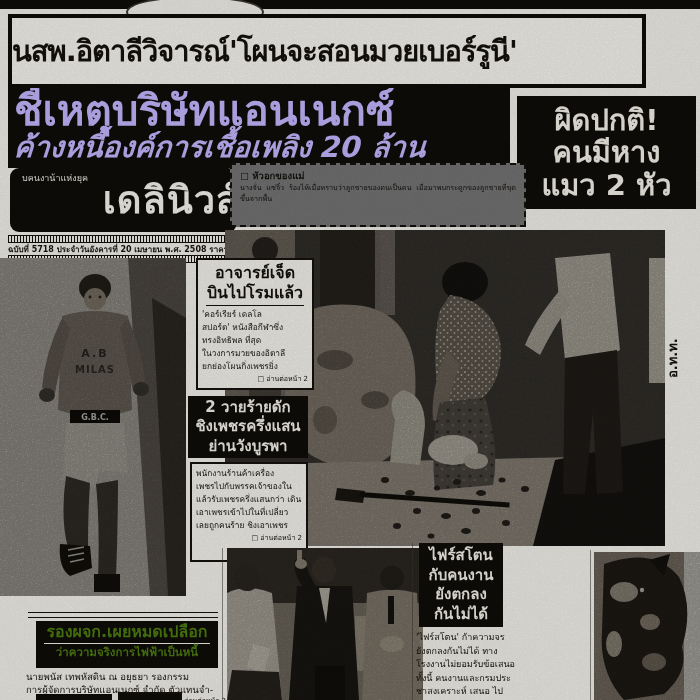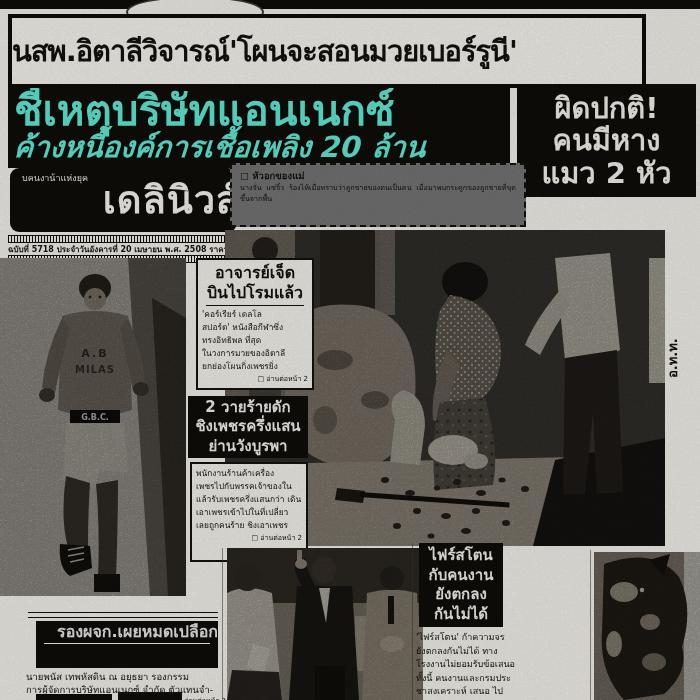--- a/index.html
+++ b/index.html
@@ -9,25 +9,25 @@
   .noselect{user-select:none;}
   
   .topbar{left:0;top:0;width:700px;height:9px;background:#0f0d0a;}
   .stamp{left:126px;top:-4px;width:134px;height:28px;border:2px solid #3f3a33;border-radius:50%;
          background:#f1efe9;display:flex;align-items:center;justify-content:center;
          font-size:7px;color:#55504a;letter-spacing:1px;overflow:hidden;}
   .banner{left:8px;top:14px;width:630px;height:66px;background:#f5f3ed;border:4px solid #0f0d0a;
           display:flex;align-items:center;justify-content:flex-start;overflow:hidden;}
   .banner span{font-size:29px;font-weight:bold;letter-spacing:-1px;white-space:nowrap;}
   
-  .mainhead{left:8px;top:88px;width:502px;height:80px;background:#0f0d0a;color:#5eead4;
+  .mainhead{left:8px;top:88px;width:502px;height:80px;background:#0f0d0a;color:#c4b5fd;
             overflow:hidden;padding:2px 6px;box-sizing:border-box;}
   .mainhead .l1{font-size:42px;font-weight:bold;line-height:1.0;white-space:nowrap;}
   .mainhead .l2{font-size:29px;font-weight:bold;font-style:italic;line-height:1.05;white-space:nowrap;transform:skewX(-4deg);}
-  .sidehead{left:517px;top:84px;width:179px;height:113px;background:#0f0d0a;color:#f3f0e8;
+  .sidehead{left:517px;top:96px;width:179px;height:113px;background:#0f0d0a;color:#f3f0e8;
             display:flex;flex-direction:column;align-items:center;justify-content:center;overflow:hidden;}
   .sidehead div{font-size:29px;font-weight:bold;line-height:1.12;white-space:nowrap;}
   
   .masthead{left:10px;top:168px;width:227px;height:64px;background:#0f0d0a;border-radius:9px;overflow:hidden;}
   .tagline{position:absolute;left:12px;top:3px;font-size:9px;color:#efece4;}
   .logo{position:absolute;left:0;top:12px;width:100%;text-align:center;font-size:38px;font-weight:bold;
         color:#f5f3ec;letter-spacing:1px;line-height:1.1;padding-left:48px;}
   .hatch{height:6px;background:repeating-linear-gradient(90deg,#14110d 0 1px,transparent 1px 3px);
          border-top:1px solid #14110d;border-bottom:1px solid #14110d;}
   .issueline{left:8px;top:243px;width:224px;font-size:8px;font-weight:bold;white-space:nowrap;overflow:hidden;}
@@ -40,21 +40,21 @@
   .wbox{background:#f3f1eb;border:2px solid #14110d;box-sizing:border-box;padding:3px 4px;overflow:hidden;}
   .bbox{background:#0f0d0a;color:#f3f0e8;display:flex;flex-direction:column;align-items:center;justify-content:center;overflow:hidden;}
   .h-a{font-size:16px;font-weight:bold;text-align:center;line-height:1.25;white-space:nowrap;}
   .rule{border-bottom:1px solid #14110d;margin:2px 4px;}
   .small{font-size:8.4px;line-height:1.55;text-align:justify;}
   .more{font-size:7px;text-align:right;}
   .bl{font-size:15px;font-weight:bold;line-height:1.3;white-space:nowrap;}
   
   .boxercap{left:28px;top:597px;width:188px;text-align:center;font-size:9.5px;font-weight:bold;white-space:nowrap;overflow:hidden;}
   .dblrule{left:28px;top:612px;width:190px;height:4px;border-top:1px solid #14110d;border-bottom:1px solid #14110d;}
-  .deputybox{left:36px;top:621px;width:182px;height:47px;background:#0f0d0a;color:#e5e5e5;text-align:right;overflow:hidden;}
+  .deputybox{left:36px;top:621px;width:182px;height:47px;background:#0f0d0a;color:#4d7c0f;text-align:center;overflow:hidden;}
   .deputybox .d1{font-size:16px;font-weight:bold;line-height:1.35;white-space:nowrap;}
   .deputybox .sep{height:1px;background:#f3f0e8;margin:0 8px;}
   .deputybox .d2{font-size:11.5px;font-weight:bold;line-height:1.5;white-space:nowrap;}
   .deputybody{left:26px;top:671px;width:200px;font-size:9.5px;line-height:1.35;text-align:justify;overflow:hidden;}
   .stub1{left:36px;top:694px;width:76px;height:6px;background:#0f0d0a;}
   .stub2{left:118px;top:692px;width:60px;height:8px;background:#0f0d0a;border:2px solid #14110d;}
   .firebox{left:419px;top:543px;width:84px;height:84px;}
   .firebody{left:416px;top:631px;width:132px;font-size:9px;line-height:1.5;text-align:justify;overflow:hidden;}
   .vcredit{left:662px;top:326px;width:18px;height:64px;}
   .vcredit span{display:inline-block;transform:rotate(-90deg) translate(-52px,0);transform-origin:0 0;
@@ -221,20 +221,21 @@
     <div class="small">เพชรไปกับพรรคเจ้าของใน</div>
     <div class="small">แล้วรับเพชรครึ่งแสนกว่า เดิน</div>
     <div class="small">เอาเพชรเข้าไปในที่เปลี่ยว</div>
     <div class="small">เลยถูกคนร้าย ชิงเอาเพชร</div>
     <div class="more">□ อ่านต่อหน้า 2</div>
   </div>
 
   <div class="abs deputybox">
     <div class="d1">รองผจก.เผยหมดเปลือก</div>
     <div class="sep"></div>
+    <div class="d2">ว่าความจริงการไฟฟ้าเป็นหนี้</div>
   </div>
   <div class="abs deputybody">
     <div>นายพนัส เทพหัสดิน ณ อยุธยา รองกรรม</div>
     <div>การผู้จัดการบริษัทแอนเนกซ์ จำกัด ตัวแทนจำ-</div>
     <div class="more">□ อ่านต่อหน้า 2</div>
   </div>
   <div class="abs stub1"></div>
   <div class="abs stub2"></div>
 
   <div class="abs" style="left:227px;top:548px;width:196px;height:152px;">

